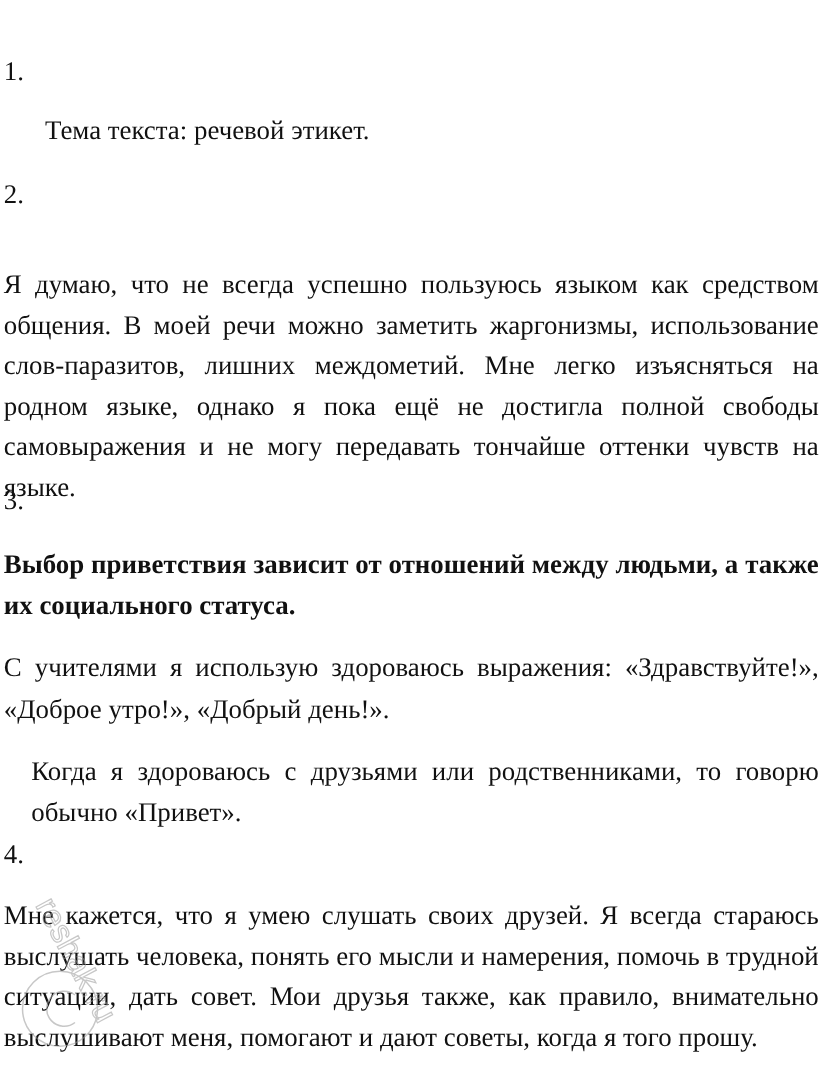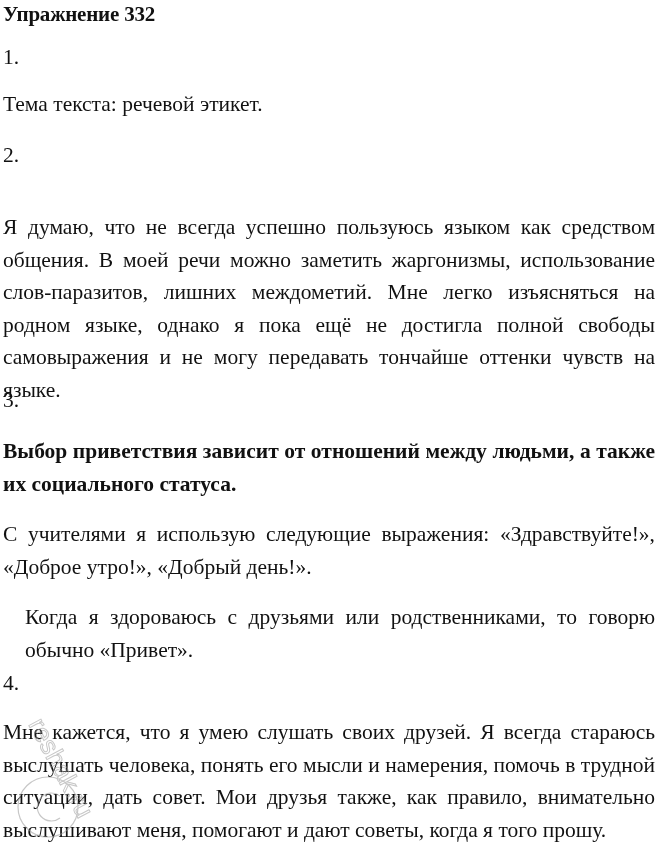--- a/index.html
+++ b/index.html
@@ -24,34 +24,33 @@
   .para.one-line { text-align: left; }
   .watermark {
     position: absolute; left: 10px; top: 712px; width: 120px; height: 150px;
     pointer-events: none; opacity: 0.55;
   }
 </style>
 </head>
 <body>
 
 <div class="header">
-  <span class="title">Упражнение 332</span>
 </div>
 
 <div class="content">
 
   <p class="num" style="top:41px;">1.</p>
-  <p class="para one-line" style="top:88px;">Тема текста: речевой этикет.</p>
+  <p class="para one-line" style="top:88px;margin-left:33px;">Тема текста: речевой этикет.</p>
 
   <p class="num" style="top:139px;">2.</p>
   <p class="para" style="top:171px;margin-top:40px;">Я думаю, что не всегда успешно пользуюсь языком как средством общения. В моей речи можно заметить жаргонизмы, использование слов-паразитов, лишних междометий. Мне легко изъясняться на родном языке, однако я пока ещё не достигла полной свободы самовыражения и не могу передавать тончайше оттенки чувств на языке.</p>
 
   <p class="num" style="top:384px;">3.</p>
   <p class="para" style="top:435px;font-weight:bold;">Выбор приветствия зависит от отношений между людьми, а также их социального статуса.</p>
-  <p class="para" style="top:518px;">С учителями я использую следующие выражения: «Здравствуйте!», «Доброе утро!», «Добрый день!».</p>
+  <p class="para" style="top:518px;">С учителями я использую здороваюсь выражения: «Здравствуйте!», «Доброе утро!», «Добрый день!».</p>
   <p class="para" style="top:601px;margin-left:22px;">Когда я здороваюсь с друзьями или родственниками, то говорю обычно «Привет».</p>
 
   <p class="num" style="top:667px;">4.</p>
   <p class="para" style="top:716px;">Мне кажется, что я умею слушать своих друзей. Я всегда стараюсь выслушать человека, понять его мысли и намерения, помочь в трудной ситуации, дать совет. Мои друзья также, как правило, внимательно выслушивают меня, помогают и дают советы, когда я того прошу.</p>
 </div>
 
 <svg class="watermark" viewBox="0 0 120 150">
   <g fill="none" stroke="#9a9a9a" stroke-width="1.2">
     <circle cx="38" cy="95" r="30"></circle>
     <path d="M50 84 a14 14 0 1 0 0 22"></path>

